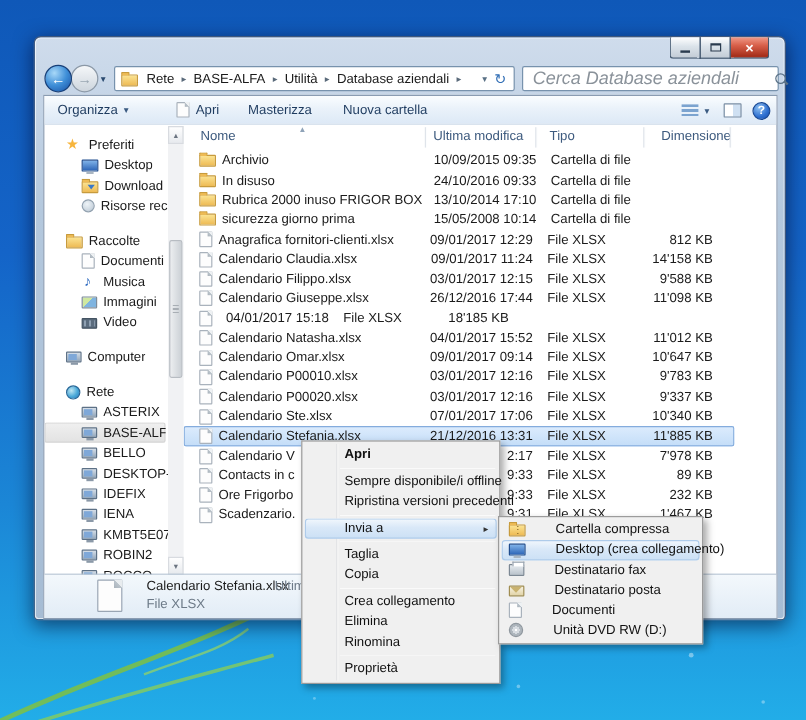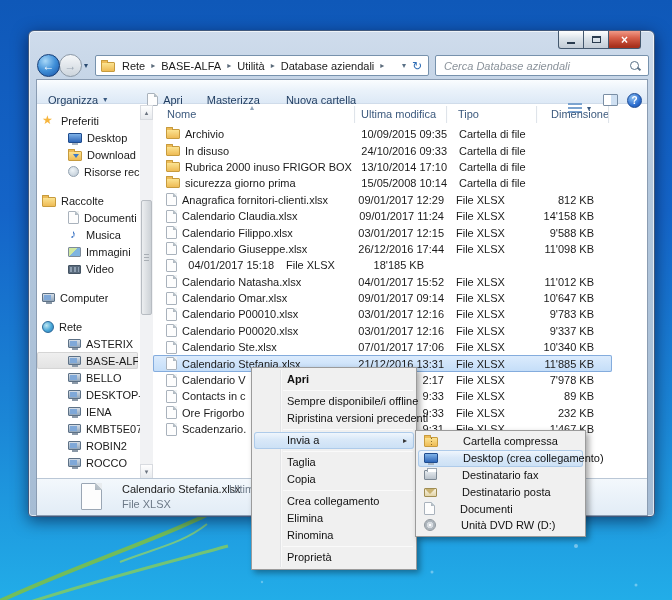--- a/index.html
+++ b/index.html
@@ -35,45 +35,45 @@
   .addr{position:absolute;left:66px;top:2px;width:334px;height:21px;background:#fff;
     border:1px solid #7792ad;border-radius:2px;display:flex;align-items:center;overflow:hidden;}
   .addr .spacer{flex:1;}
   .crumbs{display:flex;align-items:center;margin-left:5px;white-space:nowrap;color:#1a1a1a;}
   .crumb{padding:1px 2px;cursor:default;}
   .bsep{font-size:8px;color:#5a6a7a;padding:0 4px;}
   .addr-dd{font-size:8px;color:#5a7186;padding:0 4px;}
   .addr-refresh{font-size:12px;color:#2f6db5;padding:0 6px 0 2px;}
   .searchbox{position:absolute;left:406px;top:2px;width:214px;height:21px;background:#fff;
     border:1px solid #7792ad;border-radius:2px;display:flex;align-items:center;}
-  .searchbox input{flex:1;border:none;outline:none;margin-left:6px;font-size:11px;background:transparent;}
+  .searchbox input{flex:1;border:none;outline:none;margin-left:6px;font-size:15px;background:transparent;}
   .searchbox input::placeholder{font-style:italic;color:#8a929a;}
   .magnifier-icon{position:relative;width:12px;height:12px;margin-right:7px;flex:none;}
   .magnifier-icon::before{content:"";position:absolute;left:1px;top:1px;width:7px;height:7px;border:1.5px solid #5a7186;border-radius:50%;}
   .magnifier-icon::after{content:"";position:absolute;left:8px;top:8px;width:4px;height:2px;background:#5a7186;transform:rotate(45deg);}
 
   
   .client{position:absolute;left:7px;top:48px;width:612px;height:437px;background:#fff;
     border:1px solid #8a9cb2;overflow:hidden;}
   .toolbar{position:absolute;left:0;top:0;width:100%;height:24px;
     background:linear-gradient(#fafdff,#eaf2fa 45%,#dde9f6);border-bottom:1px solid #d0dcea;
     display:flex;align-items:center;color:#1e3b5f;}
-  .tbtn{display:flex;align-items:center;height:20px;padding:0 8px;cursor:default;margin-top:16px;}
+  .tbtn{display:flex;align-items:center;height:20px;padding:0 8px;cursor:default;}
   .tb-dd{font-size:8px;margin-left:5px;color:#3a5a80;}
   .tb-right{position:absolute;right:5px;top:2px;display:flex;align-items:center;}
   .views-lines{width:14px;height:11px;background:repeating-linear-gradient(180deg,#7ba3cf 0 2px,transparent 2px 4px);}
   .preview-icon{width:15px;height:12px;border:1px solid #7a8ea4;border-radius:1px;background:linear-gradient(90deg,#fff 0 55%,#cfe0f2 55%);margin:0 4px 0 8px;}
   .help-circle{width:15px;height:15px;border-radius:50%;border:1px solid #1b4a94;color:#fff;font-weight:bold;font-size:10px;
     display:flex;align-items:center;justify-content:center;margin-left:5px;
     background:radial-gradient(circle at 35% 30%,#8fc2f2,#2e6fd0 60%,#1a4ea8);}
 
   
   .sidebar{position:absolute;left:0;top:25px;width:103px;height:374px;overflow:hidden;padding-top:7px;color:#1a1a1a;}
   .sgroup{margin-bottom:12px;}
-  .srow{display:flex;align-items:center;height:17px;padding-left:5px;white-space:nowrap;cursor:default;}
+  .srow{display:flex;align-items:center;height:17px;padding-left:18px;white-space:nowrap;cursor:default;}
   .srow.item{padding-left:31px;}
   .srow .slabel{margin-left:5px;overflow:hidden;}
   .srow.sel{background:linear-gradient(#f0f0f0,#e2e2e2);box-shadow:inset 0 0 0 1px #d5d5d5;border-radius:2px;margin-right:2px;}
   .sscroll{position:absolute;left:103px;top:25px;width:13px;height:374px;background:#f1f2f4;}
   .sbtn{height:15px;background:linear-gradient(#fefefe,#e7eaee);border:1px solid #d8dbe0;
     display:flex;align-items:center;justify-content:center;font-size:7px;color:#6b7480;}
   .sbtn.down{position:absolute;bottom:0;left:0;right:0;}
   .sthumb{position:absolute;left:1px;top:95px;width:11px;height:115px;
     background:linear-gradient(90deg,#eceef0,#ccd1d6);border:1px solid #b7bcc2;border-radius:2px;}
   .sthumb::after{content:"";position:absolute;left:2px;top:50%;margin-top:-4px;width:5px;height:8px;
@@ -311,20 +311,24 @@
             <div class="srow item">
               <div class="icn network-pc-icon"></div>
               <div class="slabel">BELLO</div>
             </div>
             <div class="srow item">
               <div class="icn network-pc-icon"></div>
               <div class="slabel">DESKTOP-J0BA</div>
             </div>
             <div class="srow item">
               <div class="icn network-pc-icon"></div>
+              <div class="slabel">IDEFIX</div>
+            </div>
+            <div class="srow item">
+              <div class="icn network-pc-icon"></div>
               <div class="slabel">IENA</div>
             </div>
             <div class="srow item">
               <div class="icn network-pc-icon"></div>
               <div class="slabel">KMBT5E07F0</div>
             </div>
             <div class="srow item">
               <div class="icn network-pc-icon"></div>
               <div class="slabel">ROBIN2</div>
             </div>

